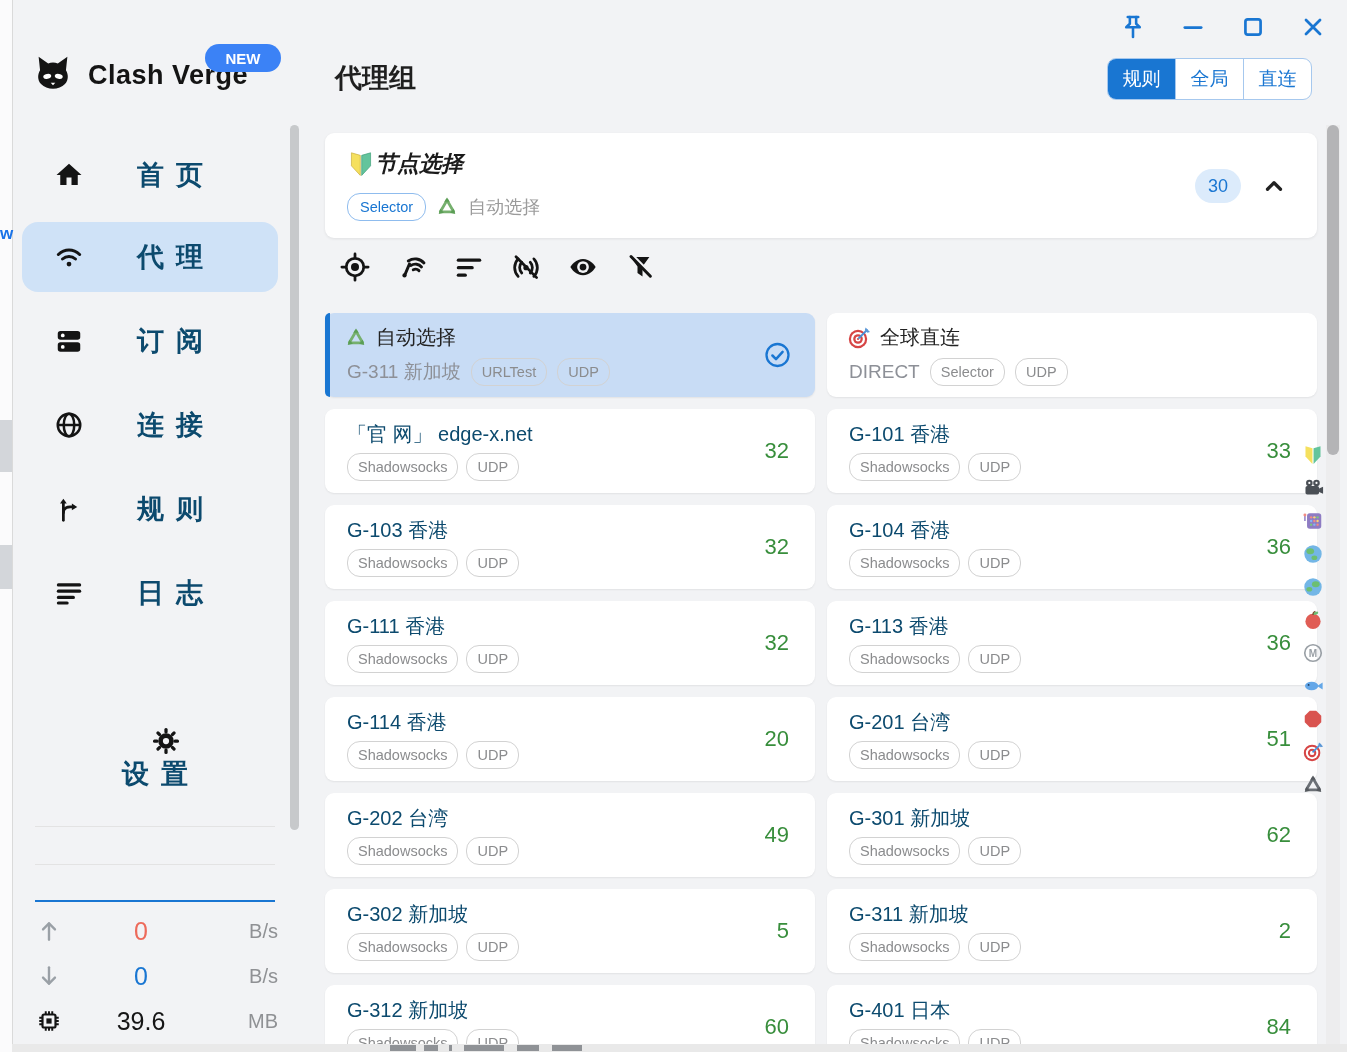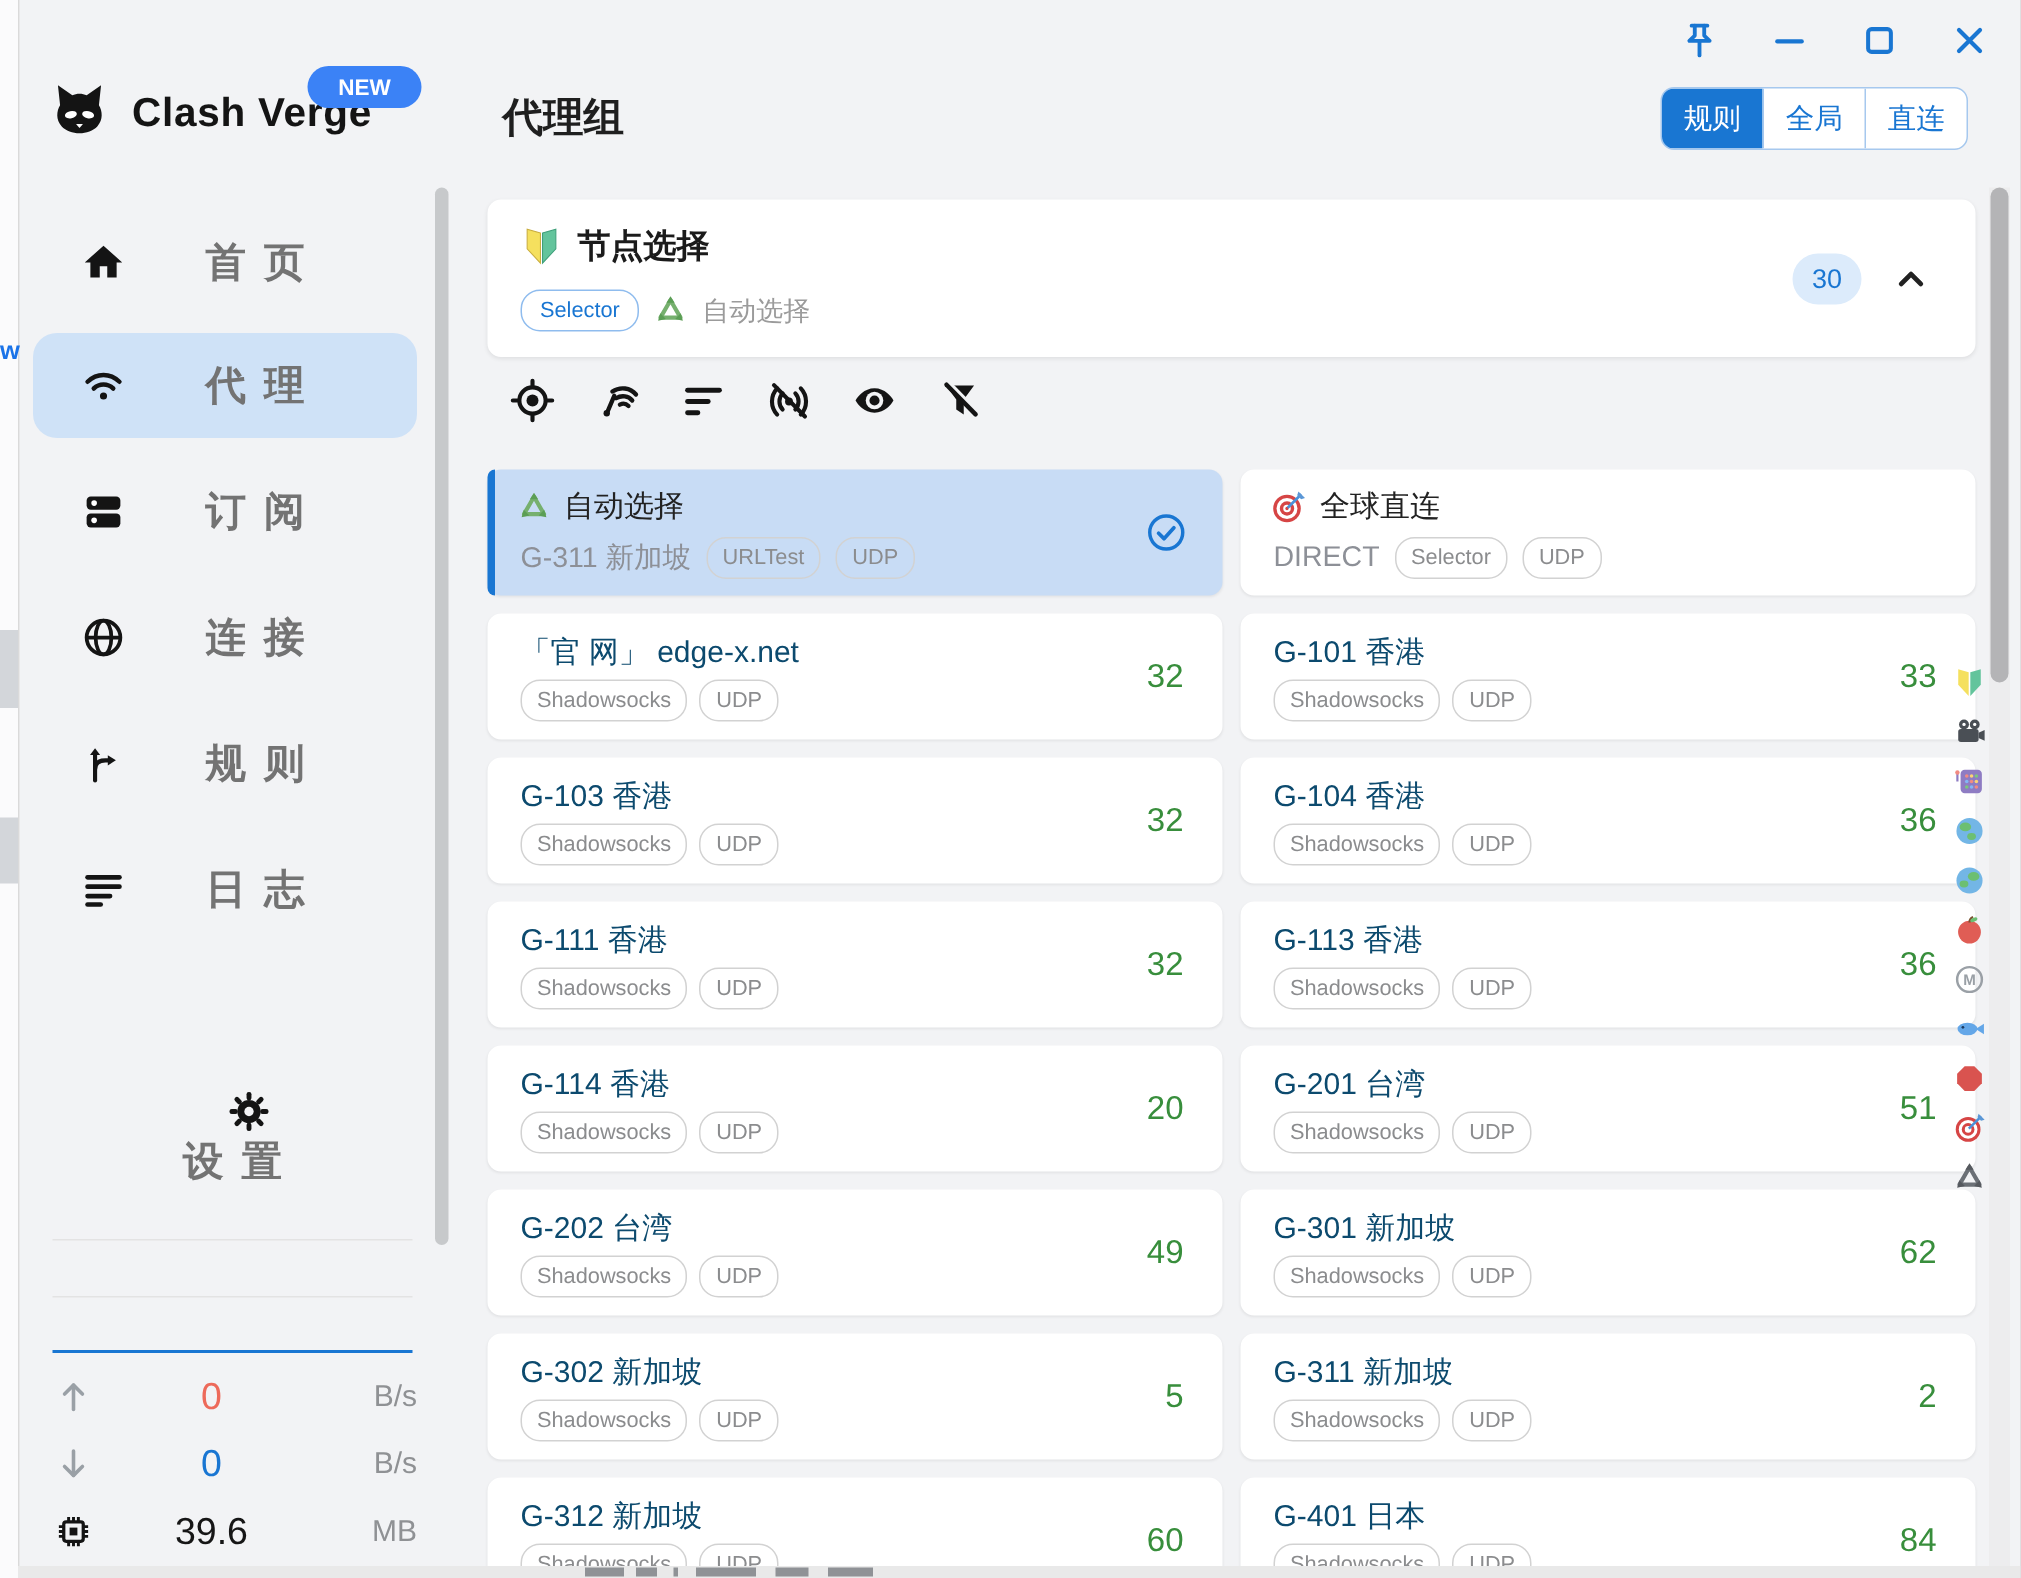--- a/index.html
+++ b/index.html
@@ -12,40 +12,40 @@
   .left-strip .gblock2{position:absolute;left:0;top:545px;width:12px;height:44px;background:#d3d6da;}
   .bottom-strip{position:absolute;left:12px;top:1044px;width:1335px;height:8px;background:#e9e9e9;z-index:9;}
   .bottom-strip i{position:absolute;top:1px;height:6px;background:#8f9296;display:block;}
   
   .logo-row{position:absolute;left:30px;top:52px;display:flex;align-items:center;gap:12px;}
   .logo-name{font-size:27px;font-weight:bold;color:#141414;letter-spacing:.5px;}
   .new-badge{position:absolute;left:205px;top:44px;width:76px;height:28px;background:#3b82f6;color:#fff;border-radius:14px;font-size:15px;font-weight:bold;display:flex;align-items:center;justify-content:center;z-index:3;}
   .nav-item{position:absolute;left:22px;width:256px;height:70px;display:flex;align-items:center;padding-left:32px;box-sizing:border-box;border-radius:16px;cursor:pointer;}
   .nav-item.active{background:#cfe2f7;}
   .nav-item .nicon{width:30px;height:30px;flex:0 0 30px;}
-  .nav-item .nlabel{flex:1;text-align:center;font-size:27px;font-weight:bold;color:#737373;letter-spacing:12px;margin-right:10px;}
+  .nav-item .nlabel{flex:1;text-align:center;font-size:27px;font-weight:bold;color:#0c4a6e;letter-spacing:12px;margin-right:10px;}
   .side-scrollbar{position:absolute;left:290px;top:125px;width:9px;height:705px;background:#c7c9cb;border-radius:5px;z-index:4;}
   .traffic-graph{position:absolute;left:35px;top:812px;width:240px;height:88px;border-bottom:2px solid #1976d2;}
   .traffic-graph .gl1{position:absolute;left:0;right:0;top:14px;border-top:1px solid #e3e3e3;}
   .traffic-graph .gl2{position:absolute;left:0;right:0;top:52px;border-top:1px solid #e3e3e3;}
   .stat-row{position:absolute;left:30px;width:248px;height:42px;display:flex;align-items:center;}
   .stat-row .sicon{width:26px;height:26px;flex:0 0 26px;margin-left:6px;}
   .stat-row .sval{flex:1;text-align:center;font-size:25px;}
   .stat-row .sunit{width:58px;text-align:right;font-size:20px;color:#8f9194;}
   .v-orange{color:#ed6a5a;} .v-blue{color:#1976d2;} .v-black{color:#161616;}
   
   .win-btn{position:absolute;top:13px;width:28px;height:28px;cursor:pointer;}
   .page-title{position:absolute;left:335px;top:60px;font-size:27px;font-weight:bold;color:#1f1f1f;}
   .mode-tabs{position:absolute;left:1107px;top:58px;height:42px;display:flex;border:1px solid #a6c8ee;border-radius:9px;overflow:hidden;background:#fff;box-sizing:border-box;}
   .mode-tab{width:67px;display:flex;align-items:center;justify-content:center;font-size:19px;color:#1976d2;cursor:pointer;border-left:1px solid #a6c8ee;}
   .mode-tab:first-child{border-left:none;}
   .mode-tab.active{background:#1976d2;color:#fff;}
   
   .group-card{position:absolute;left:325px;top:133px;width:992px;height:105px;background:#fff;border-radius:9px;box-shadow:0 1px 3px rgba(0,0,0,.08);}
-  .group-title-row{position:absolute;left:22px;top:16px;display:flex;align-items:center;gap:10px;}
+  .group-title-row{position:absolute;left:22px;top:16px;display:flex;align-items:center;font-style:italic;}
   .group-title{font-size:22px;font-weight:bold;color:#1b1b1b;}
   .group-sub-row{position:absolute;left:22px;top:60px;display:flex;align-items:center;gap:10px;}
   .type-chip{height:26px;padding:0 12px;border:1px solid #8fbcee;border-radius:13px;color:#1976d2;font-size:14.5px;display:inline-flex;align-items:center;background:#fff;}
   .group-current{font-size:18px;color:#9b9b9b;}
   .count-pill{position:absolute;right:76px;top:36px;width:46px;height:34px;background:#dcebfb;color:#1976d2;border-radius:17px;font-size:18px;display:flex;align-items:center;justify-content:center;}
   .collapse-btn{position:absolute;right:30px;top:40px;width:26px;height:26px;cursor:pointer;}
   
   .ptoolbar{position:absolute;left:340px;top:252px;display:flex;gap:27px;}
   .tool-btn{width:30px;height:30px;cursor:pointer;}
   

